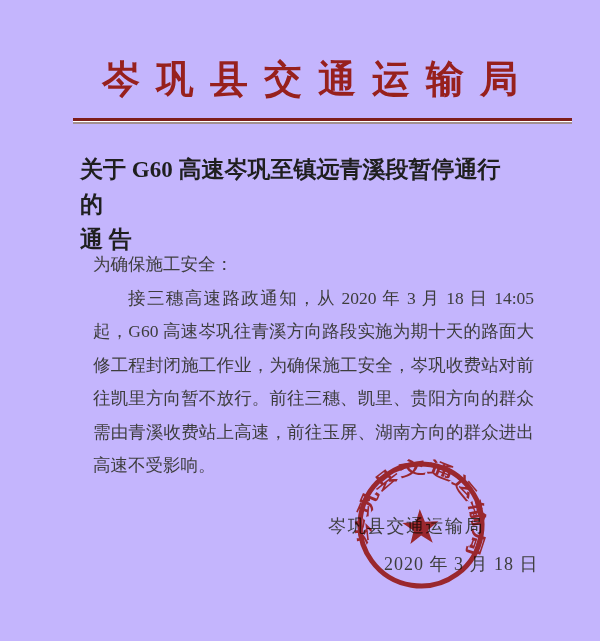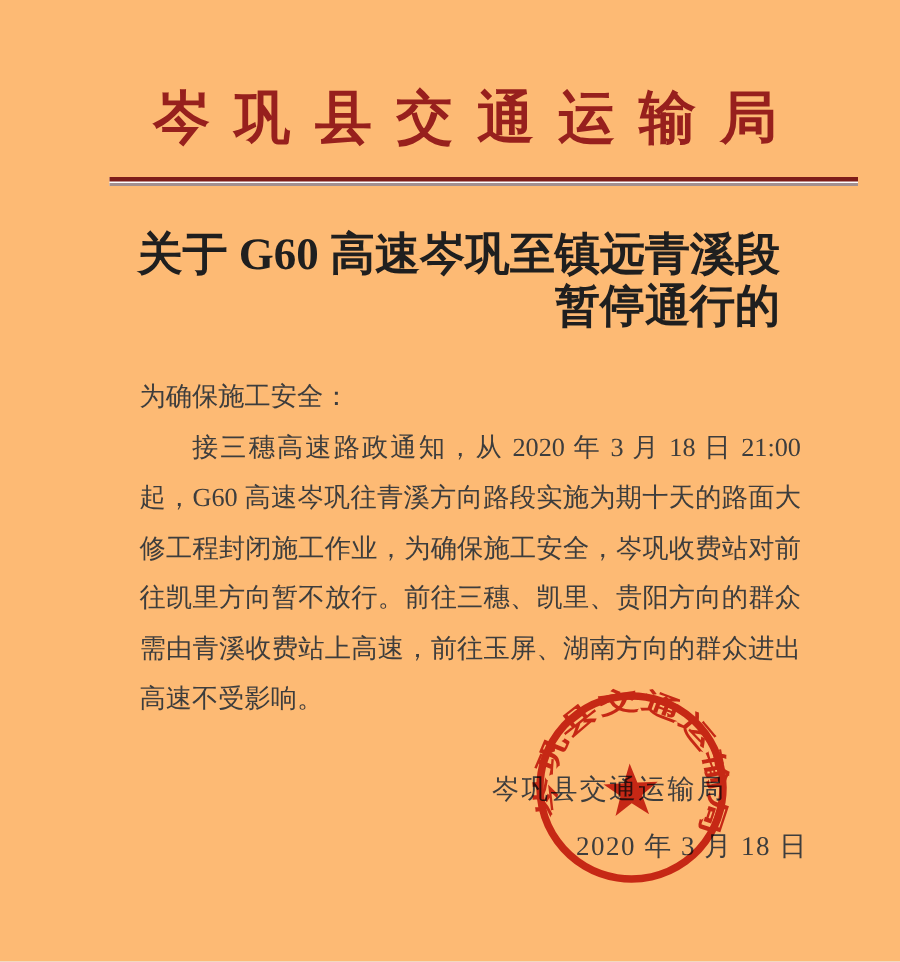--- a/index.html
+++ b/index.html
@@ -1,41 +1,41 @@
 <!DOCTYPE html>
 <html><head>
 <meta charset="utf-8">
 <style>
   html,body{margin:0;padding:0;background:#e8e8e8;}
   .page{
     position:relative;
     width:600px;height:641px;
     margin:0 auto;
-    background:#fdba74;
+    background:#c4b5fd;
     overflow:hidden;
     font-family:"Liberation Serif","DejaVu Serif",serif;
   }
   .agency-title{
     position:absolute;top:56px;left:80px;width:460px;
     text-align:center;
     font-size:38px;font-weight:bold;line-height:46px;
     color:#97201d;
     letter-spacing:16px;text-indent:16px;
     white-space:nowrap;
   }
   .header-rule{
     position:absolute;top:118px;left:73px;width:499px;height:1px;
     background:#ffffff;
     border-top:3px solid #7e1d19;
     border-bottom:2px solid #a38f8f;
   }
   .doc-title{
     position:absolute;top:152px;left:80px;width:440px;
-    text-align:right;
-    font-size:30px;font-weight:bold;line-height:35px;
+    text-align:left;
+    font-size:23px;font-weight:bold;line-height:35px;
     color:#1f1f1f;
   }
   .doc-title .line{display:block;}
   .body-block{
     position:absolute;top:248px;left:93px;width:441px;
     font-size:17.5px;line-height:33.5px;
     color:#3d3d3d;
     text-align:justify;
   }
   .body-block p{margin:0;}
@@ -66,25 +66,26 @@
 <body>
 
 <div class="page">
 
   <div class="agency-title">岑巩县交通运输局</div>
 
   <div class="header-rule"></div>
 
   <div class="doc-title">
     <span class="line">关于 G60 高速岑巩至镇远青溪段暂停通行的</span>
+    <span class="line">通 告</span>
   </div>
 
   <div class="body-block">
     <p>为确保施工安全：</p>
-    <p class="indent">接三穗高速路政通知，从 2020 年 3 月 18 日 21:00 起，G60 高速岑巩往青溪方向路段实施为期十天的路面大修工程封闭施工作业，为确保施工安全，岑巩收费站对前往凯里方向暂不放行。前往三穗、凯里、贵阳方向的群众需由青溪收费站上高速，前往玉屏、湖南方向的群众进出高速不受影响。</p>
+    <p class="indent">接三穗高速路政通知，从 2020 年 3 月 18 日 14:05 起，G60 高速岑巩往青溪方向路段实施为期十天的路面大修工程封闭施工作业，为确保施工安全，岑巩收费站对前往凯里方向暂不放行。前往三穗、凯里、贵阳方向的群众需由青溪收费站上高速，前往玉屏、湖南方向的群众进出高速不受影响。</p>
   </div>
 
   <div class="signature">岑巩县交通运输局</div>
 
   <div class="doc-date">2020 年 3 月 18 日</div>
 
   <div class="seal">
     <svg viewBox="0 0 134 134" xmlns="http://www.w3.org/2000/svg">
       <defs>
         <path id="sealArc" d="M 22,93 A 52,52 0 1 1 112,93" fill="none"></path>

